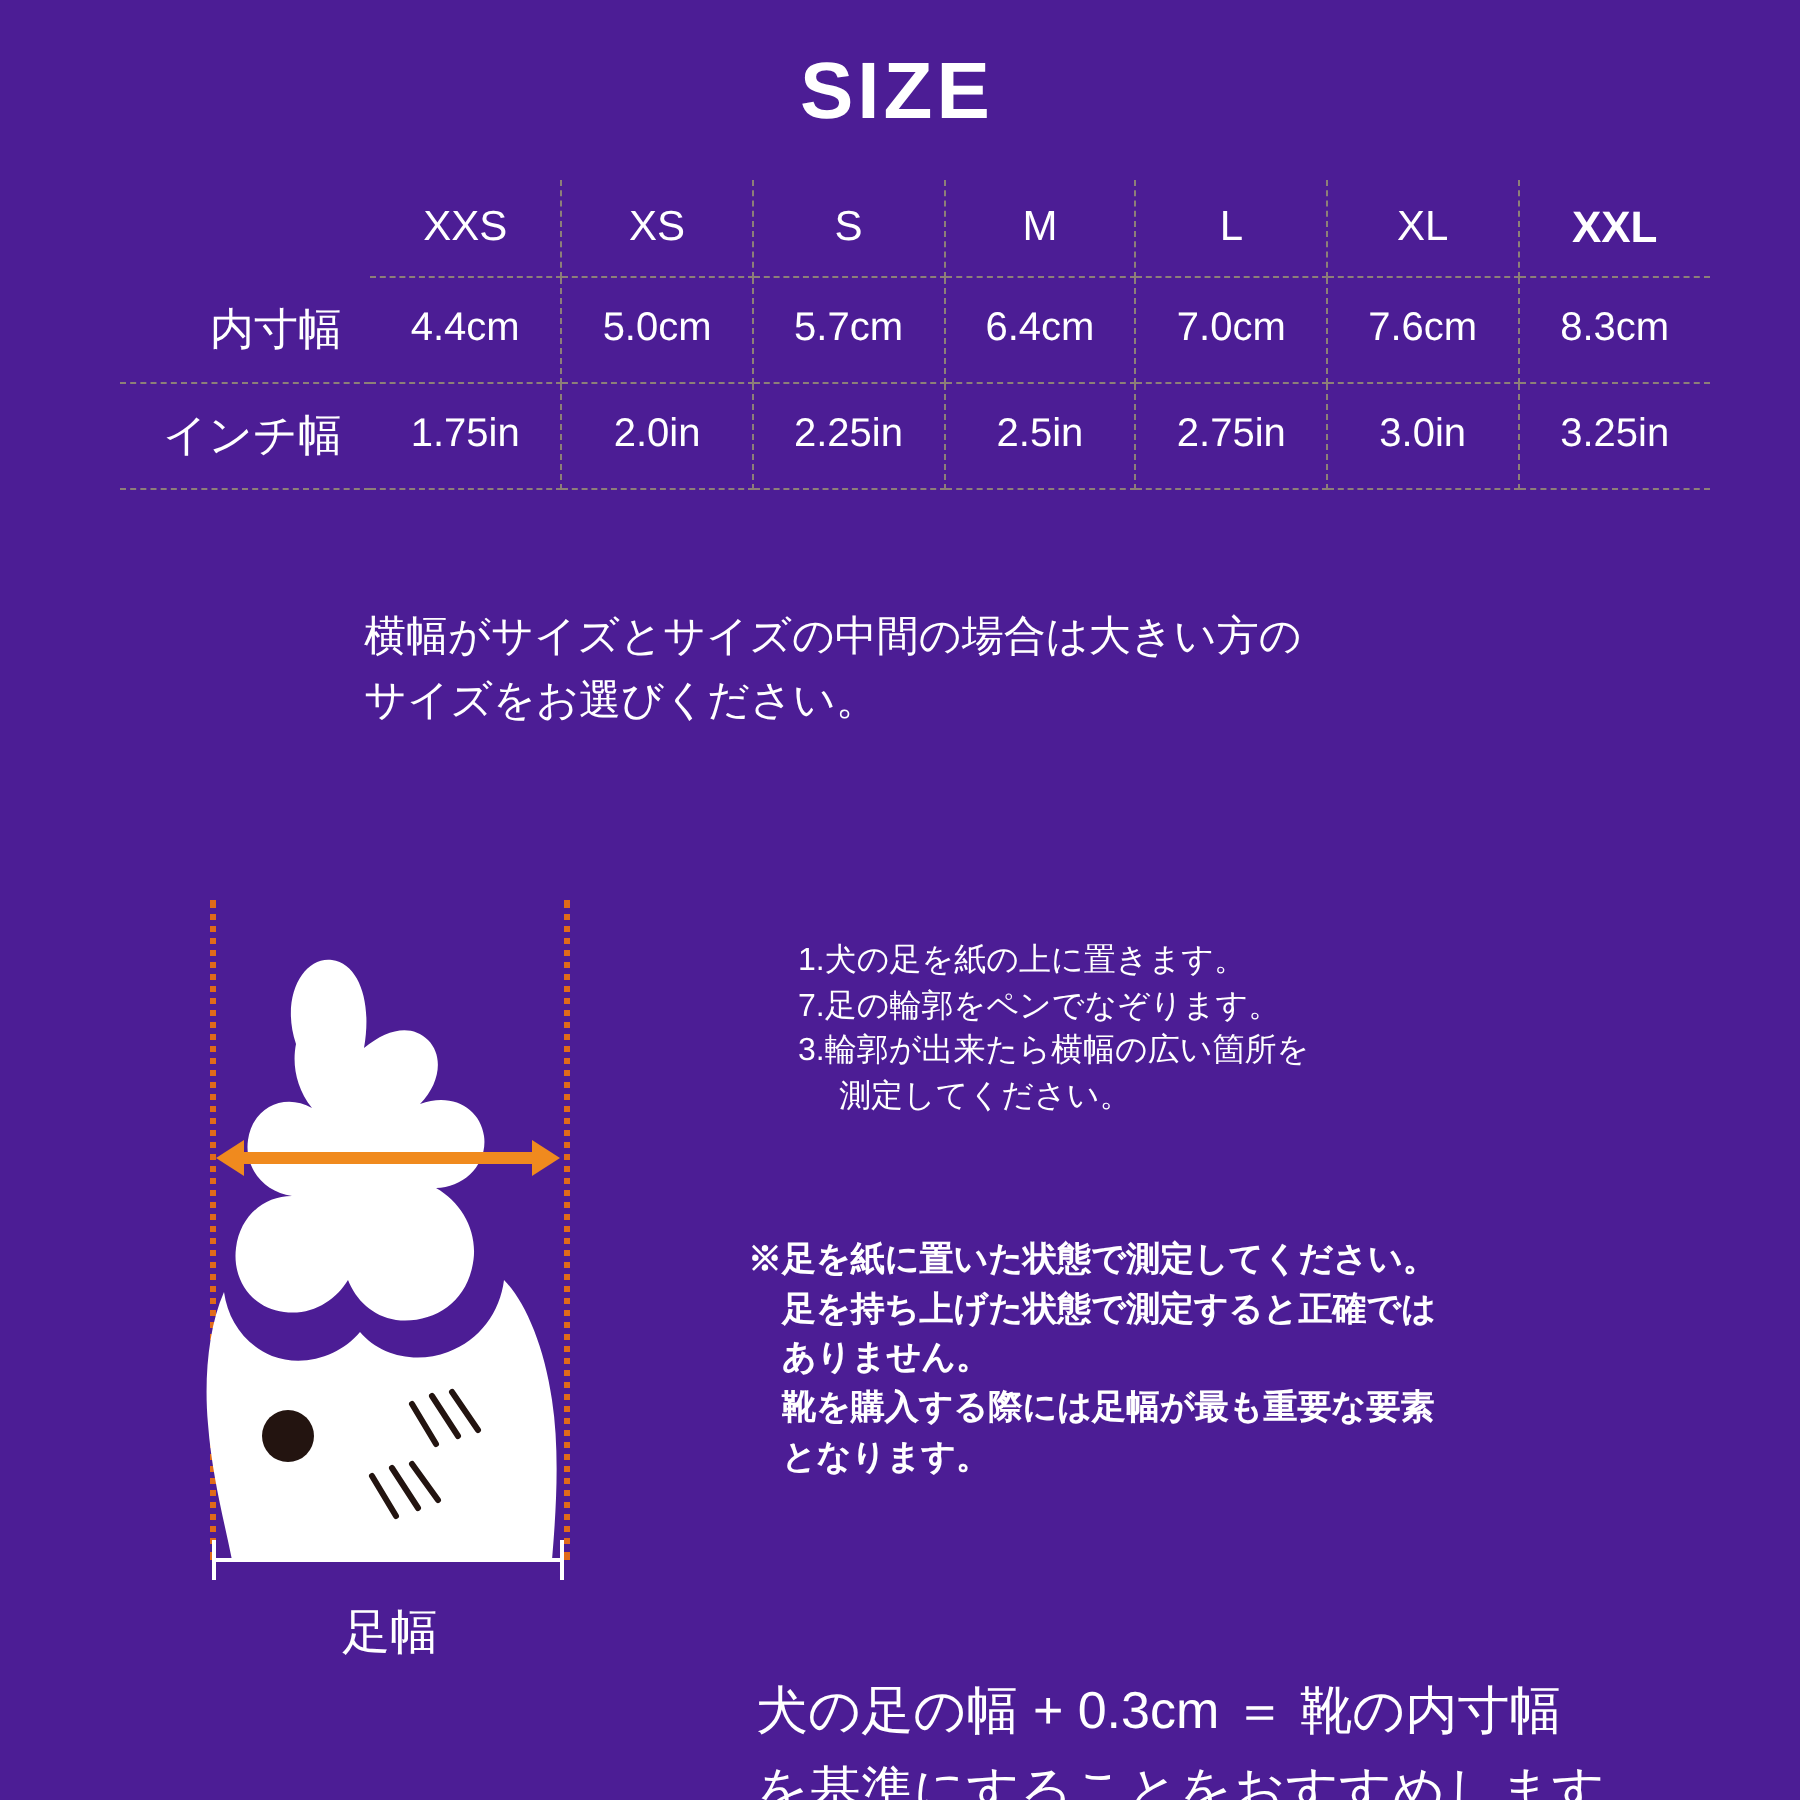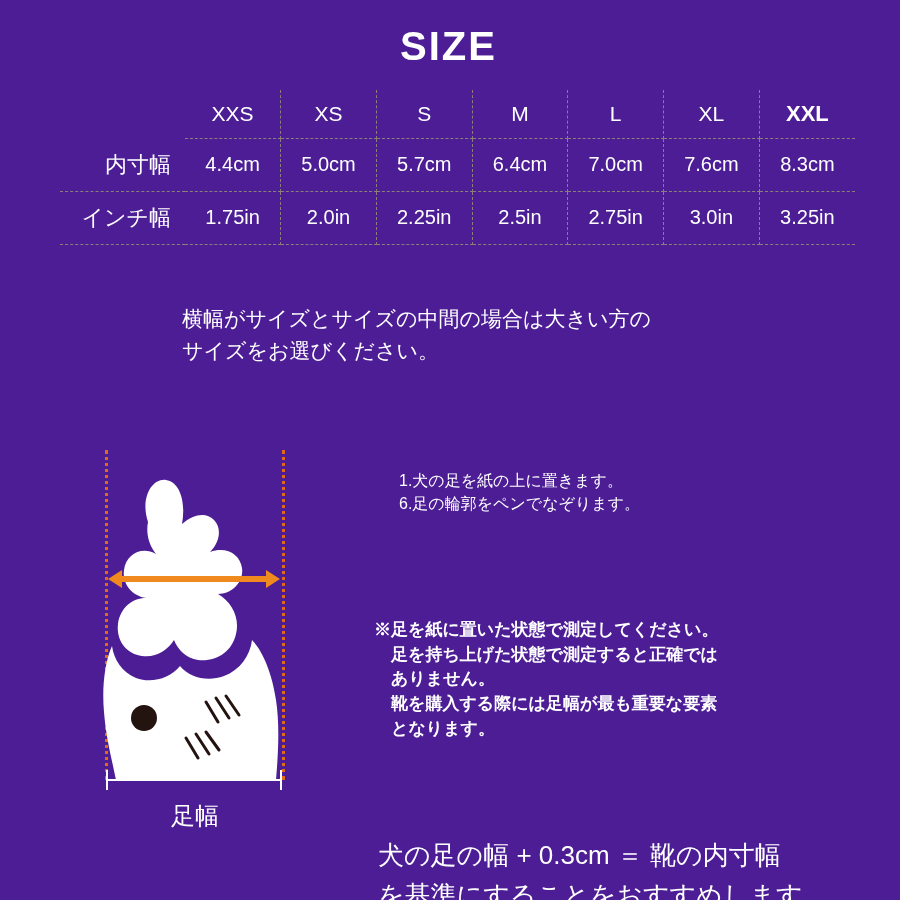--- a/index.html
+++ b/index.html
@@ -248,21 +248,23 @@
     </tbody>
       </table>
   </div>
 
   <div id="table-note" style="white-space:pre-wrap">横幅がサイズとサイズの中間の場合は大きい方の
 サイズをお選びください。</div>
 
 
   <div id="steps">
     <div class="step">1.犬の足を紙の上に置きます。</div>
-    <div class="step">6.足の輪郭をペンでなぞります。</div>
+    <div class="step">7.足の輪郭をペンでなぞります。</div>
+    <div class="step">3.輪郭が出来たら横幅の広い箇所を
+　 測定してください。</div>
   </div>
 
   <div id="caution">※足を紙に置いた状態で測定してください。
 　足を持ち上げた状態で測定すると正確では
 　ありません。
 　靴を購入する際には足幅が最も重要な要素
 　となります。</div>
 
   <div id="bottom-note">犬の足の幅 + 0.3cm ＝ 靴の内寸幅
 を基準にすることをおすすめします。</div>

